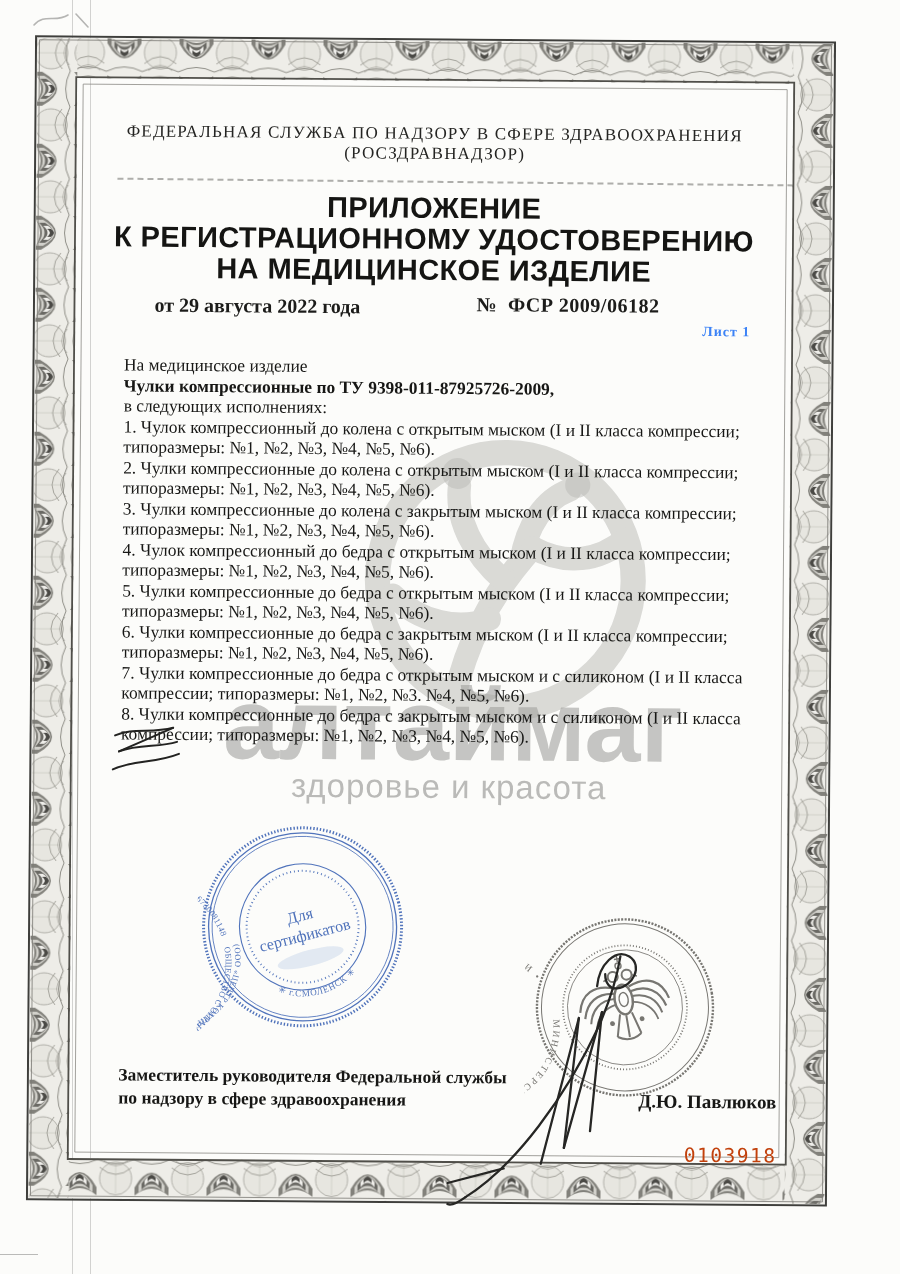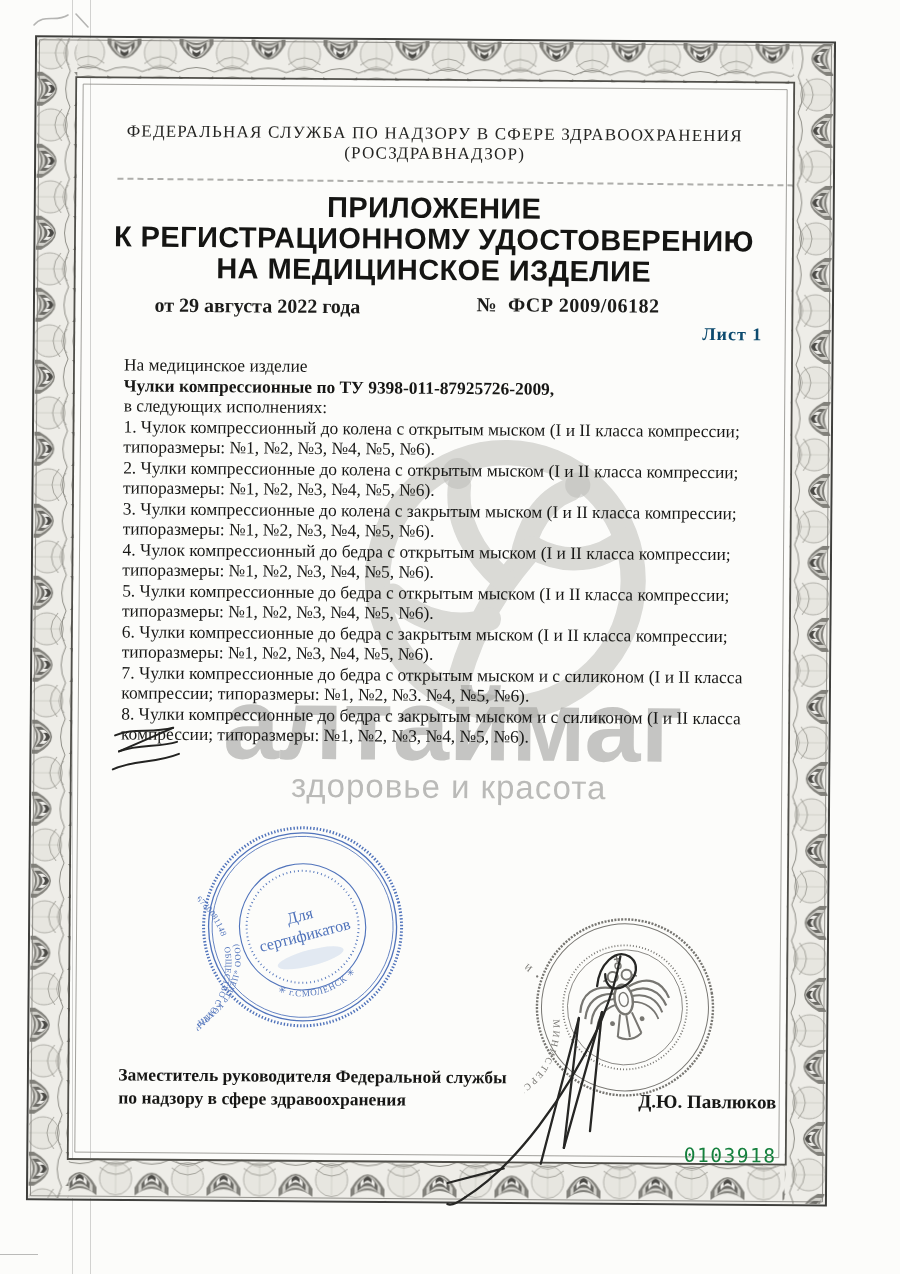--- a/index.html
+++ b/index.html
@@ -18,39 +18,39 @@
   .agency{left:70px;top:124px;width:722px;text-align:center;font-size:17px;line-height:20px;
           letter-spacing:1.2px;color:#242422;}
   .dashed-sep{left:114px;top:181px;width:676px;height:0;border-top:2px dashed rgba(95,95,92,.5);
               transform:rotate(.12deg);}
   .title{left:70px;top:193px;width:722px;text-align:center;
          font-family:"Liberation Sans", sans-serif;font-weight:bold;font-size:29px;line-height:31px;
          letter-spacing:.4px;color:#151513;}
   .issue-date{left:152px;top:296px;font-weight:bold;font-size:20px;color:#1c1c1a;}
   .issue-number{left:474px;top:293px;font-weight:bold;font-size:20px;letter-spacing:.5px;
                 white-space:pre;color:#1c1c1a;}
-  .sheet{left:700px;top:322px;font-weight:bold;font-size:18px;letter-spacing:1px;color:#0c4a6e;}
+  .sheet{left:700px;top:322px;font-weight:bold;font-size:14px;letter-spacing:1px;color:#3b82f6;}
 
   
   .body-text{left:122px;top:357px;width:668px;font-size:17.4px;line-height:20.5px;color:#171715;z-index:2;}
   .body-text p{margin:0;}
   .body-text .bold{font-weight:bold;}
 
   
   .wm{z-index:1;pointer-events:none;}
   .wm-brand{left:224px;top:668px;font-family:"Liberation Sans", sans-serif;font-weight:bold;
             font-size:101px;letter-spacing:0px;color:#a2a29f;opacity:.6;z-index:1;}
   .wm-tagline{left:160px;top:768px;width:580px;text-align:center;
               font-family:"Liberation Sans", sans-serif;font-size:33px;letter-spacing:1px;
               color:#a5a5a2;opacity:.75;z-index:1;}
 
   .footer-title{left:122px;top:1066px;font-weight:bold;font-size:17.5px;line-height:23px;color:#171715;z-index:2;}
   .signatory{left:642px;top:1089px;font-weight:bold;font-size:19px;color:#171715;z-index:2;}
   .serial{left:688px;top:1142px;font-family:"DejaVu Sans Mono", monospace;font-size:19.5px;
-          letter-spacing:1.5px;color:#15803d;z-index:2;}
+          letter-spacing:1.5px;color:#c2410c;z-index:2;}
 
   .stamp{z-index:3;} .sig{z-index:4;}
   svg text{font-family:"Liberation Serif", serif;}
 </style>
 </head>
 <body>
 
 <div class="page">
 
   <div class="fold f1"></div>

